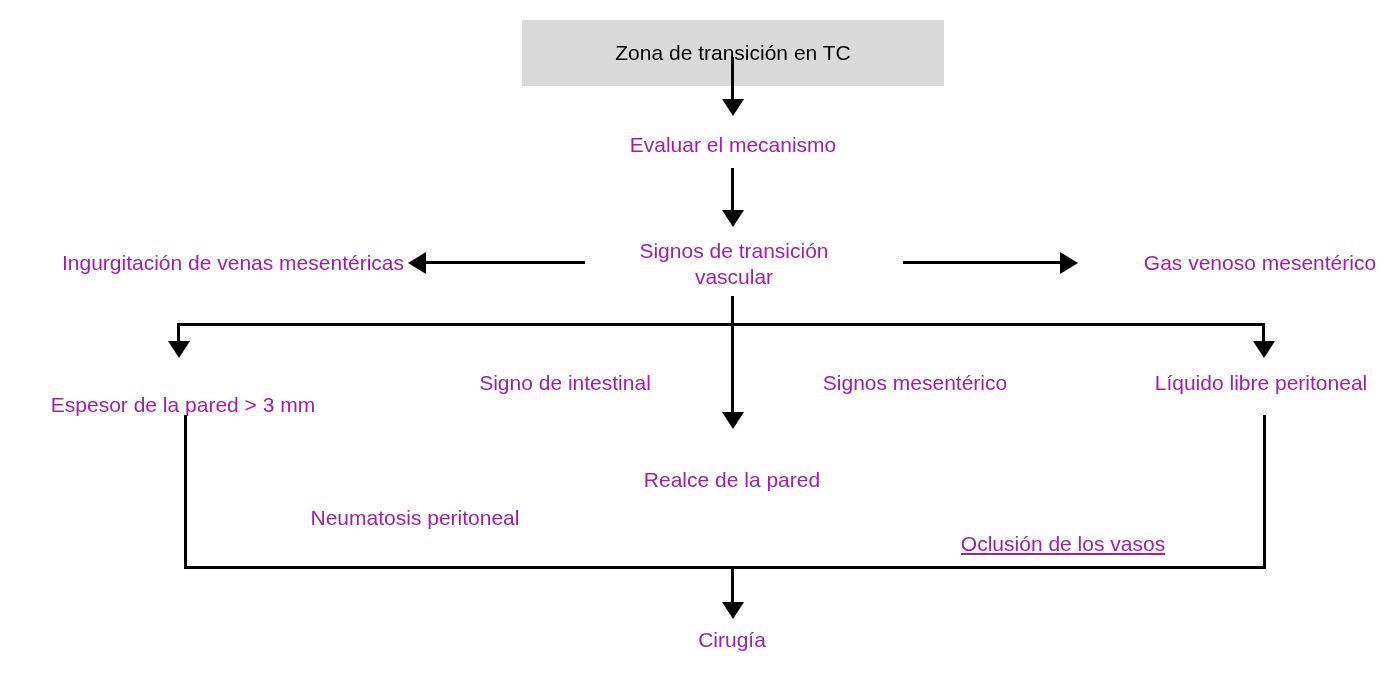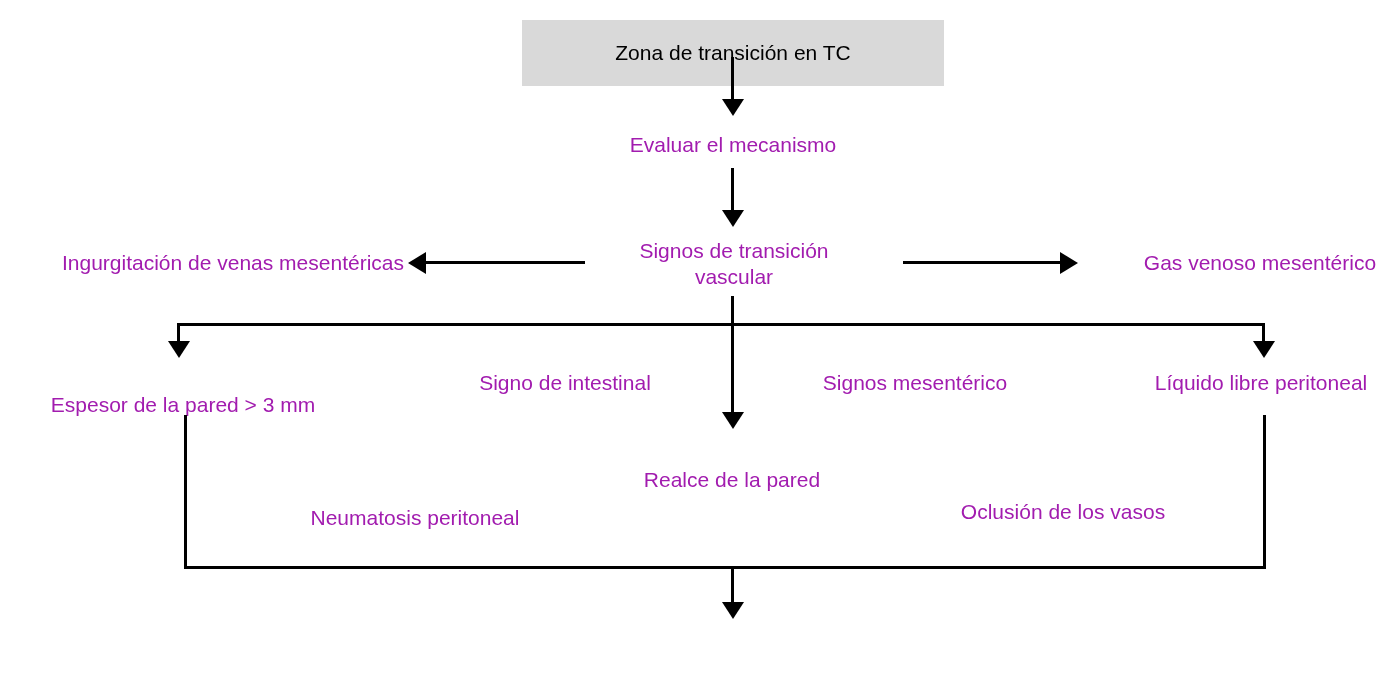--- a/index.html
+++ b/index.html
@@ -111,23 +111,24 @@
   <div class="node-text" style="left:445px; top:370px; width:240px;">Signo de intestinal</div>
 
   <div class="node-text" style="left:795px; top:370px; width:240px;">Signos mesentérico</div>
 
   <div class="node-text" style="left:1122px; top:370px; width:278px; text-align:center;">Líquido libre peritoneal</div>
 
   <div class="node-text" style="left:612px; top:467px; width:240px;">Realce de la pared</div>
 
   <div class="node-text" style="left:295px; top:505px; width:240px;">Neumatosis peritoneal</div>
 
-  <div class="node-text" style="left:943px; top:499px; width:240px;">Oclusión de los vasos</div>
+  <div class="node-text" style="left:943px; top:531px; width:240px;text-decoration:underline;">Oclusión de los vasos</div>
 
   <div class="conn vline" style="left:184px; top:415px; height:153px;"></div>
   <div class="conn vline" style="left:1263px; top:415px; height:153px;"></div>
   <div class="conn hline" style="left:184px; top:566px; width:1082px;"></div>
 
   <div class="conn vline" style="left:731px; top:566px; height:42px;"></div>
   <div class="arrow-down" style="left:722px; top:602px;"></div>
 
+  <div class="node-text" style="left:632px; top:627px; width:200px;">Cirugía</div>
 
 </div>
 
 </body></html>

